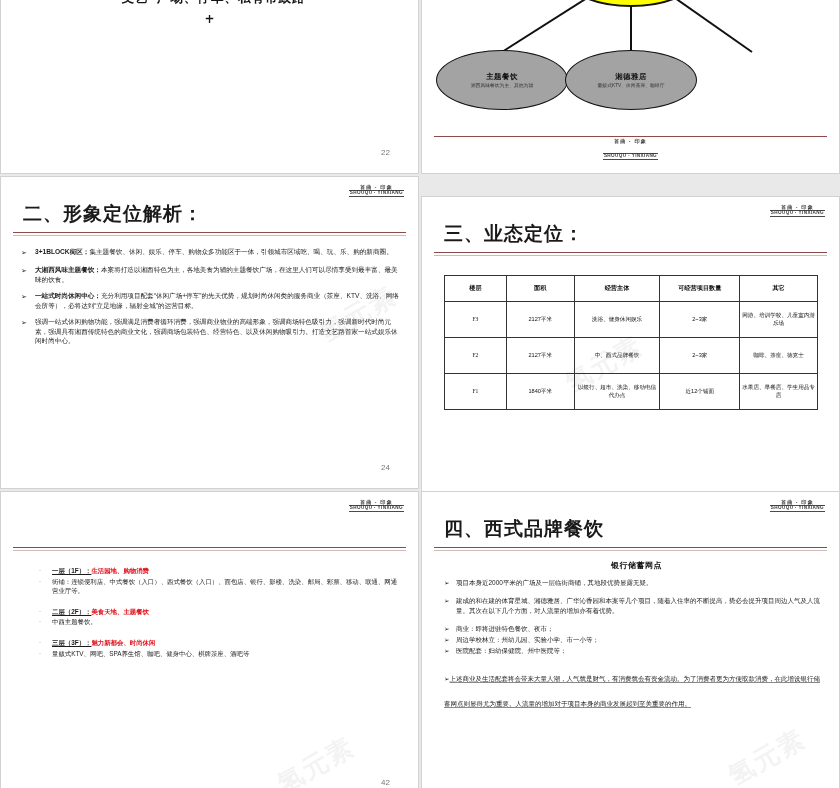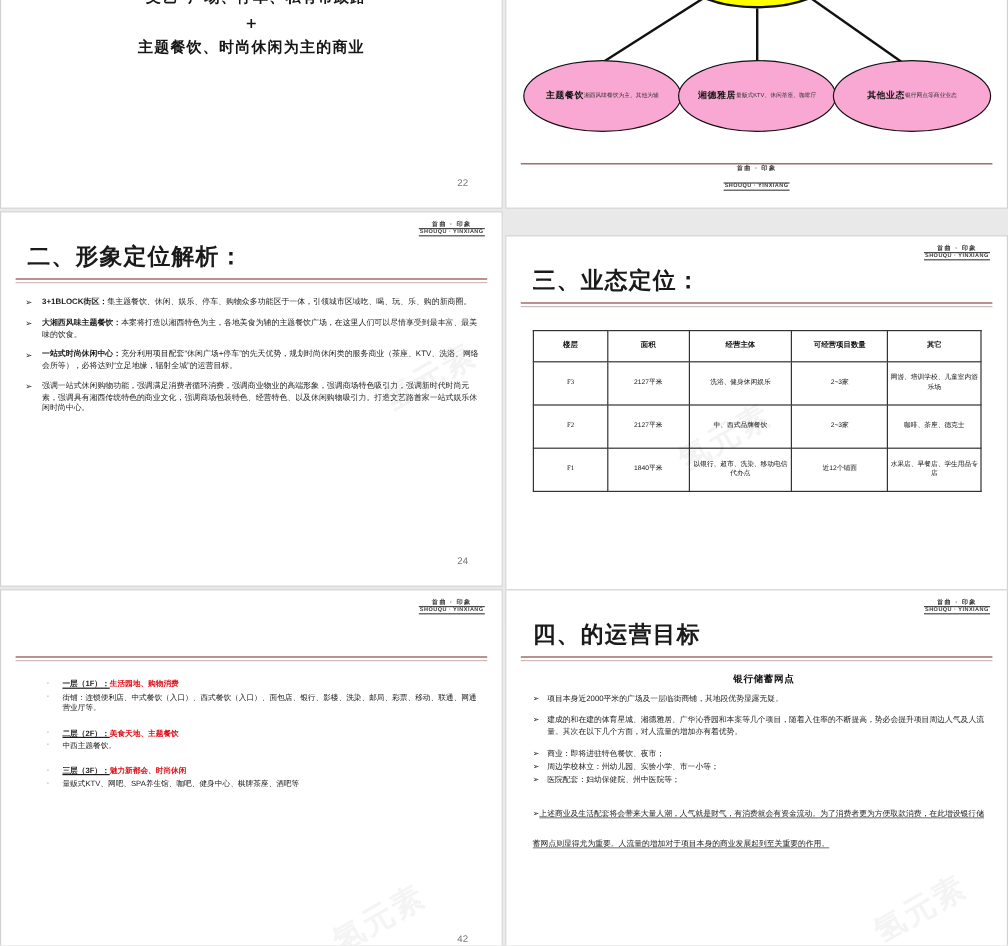--- a/index.html
+++ b/index.html
@@ -82,24 +82,24 @@
   .center-stmt .l1 { font-size: 12.5px; letter-spacing: 1px; }
   .center-stmt .plus { font-size: 12px; margin: 5px 0; }
   .center-stmt .l2 { font-size: 12.5px; letter-spacing: 1px; }
 
   
   .diagram { position: absolute; left: 0; top: 0; width: 419px; height: 313px; }
   .node {
     position: absolute;
     border: 1.6px solid #111;
     border-radius: 50%;
-    display: flex; flex-direction: row;
+    display: flex; flex-direction: column;
     align-items: center; justify-content: center;
     text-align: right;
-    background: #f9a8d4;
+    background: #a3a3a3;
   }
   .node .t { font-size: 7.4px; font-weight: bold; color: #111;
              font-family: "DejaVu Serif","Liberation Serif",serif; letter-spacing:.5px;}
   .node .s { font-size: 4.8px; color: #333; line-height: 1.25; margin-top: 1px; }
 
   
   .tbl {
     position: absolute; left: 22px; top: 78px; width: 374px;
     border-collapse: collapse;
     border: 1.6px solid #111;
@@ -147,44 +147,39 @@
 </style>
 </head>
 <body>
 
 <div id="page">
 
   <div class="slide s1">
     <div class="center-stmt">
       <div class="l1">“文艺”广场、停车、私有市政路</div>
       <div class="plus">+</div>
-      <div class="l2">主题餐饮、时尚休闲为主的商业</div>
     </div>
     <div class="pgnum">22</div>
   </div>
 
   <div class="slide s2">
     <div class="diagram">
       <svg width="419" height="313" style="position:absolute;left:0;top:0">
         <ellipse cx="209" cy="118" rx="62" ry="26" fill="#ffff00" stroke="#111" stroke-width="2"></ellipse>
         <line x1="165" y1="136" x2="80" y2="190" stroke="#111" stroke-width="2"></line>
         <line x1="209" y1="145" x2="209" y2="192" stroke="#111" stroke-width="2"></line>
         <line x1="253" y1="136" x2="330" y2="190" stroke="#111" stroke-width="2"></line>
       </svg>
       <div class="node" style="left:14px; top:188px; width:132px; height:60px;">
         <div class="t">主题餐饮</div>
         <div class="s">湘西风味餐饮为主、其他为辅</div>
       </div>
       <div class="node" style="left:143px; top:188px; width:132px; height:60px;">
         <div class="t">湘德雅居</div>
         <div class="s">量贩式KTV、休闲茶座、咖啡厅</div>
-      </div>
-      <div class="node" style="left:272px; top:188px; width:132px; height:60px;">
-        <div class="t">其他业态</div>
-        <div class="s">银行网点等商业业态</div>
       </div>
     </div>
     <div style="position:absolute;left:12px;right:12px;bottom:36px;border-top:1.4px solid #8d4a4a"></div>
     <div class="logo" style="top:auto;bottom:12px;left:0;right:0;">
       <div class="cn">首曲 · 印象</div>
       <div class="en" style="display:inline-block">SHOUQU · YINXIANG</div>
     </div>
   </div>
 
   <div class="slide s3">
@@ -305,21 +300,21 @@
     </div>
     <div class="wm" style="right:60px;bottom:20px;">氢元素</div>
     <div class="pgnum">42</div>
   </div>
 
   <div class="slide s6">
     <div class="logo">
       <div class="cn">首曲 · 印象</div>
       <div class="en">SHOUQU · YINXIANG</div>
     </div>
-    <div class="heading">四、的运营目标</div>
+    <div class="heading">四、西式品牌餐饮</div>
     <div class="rule"></div>
     <div class="rule2"></div>
     <div class="subtitle">银行储蓄网点</div>
 
     <div class="body6">
       <div class="p6">
         <div class="mk">➢</div>
         <div class="tx">项目本身近2000平米的广场及一层临街商铺，其地段优势显露无疑。</div>
       </div>
       <div class="p6">

